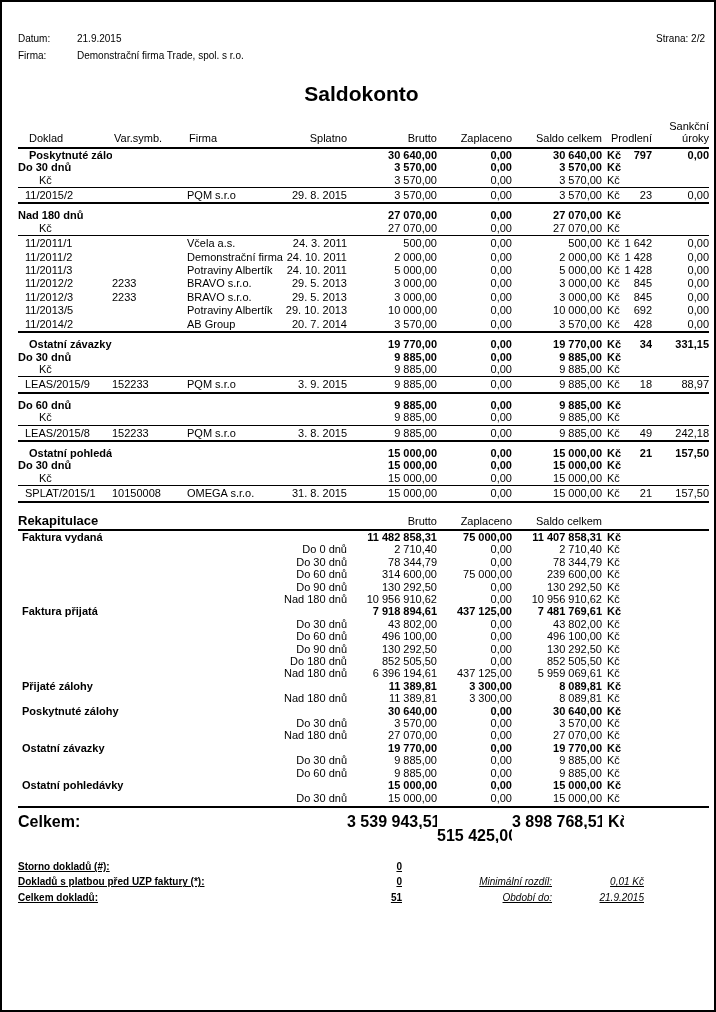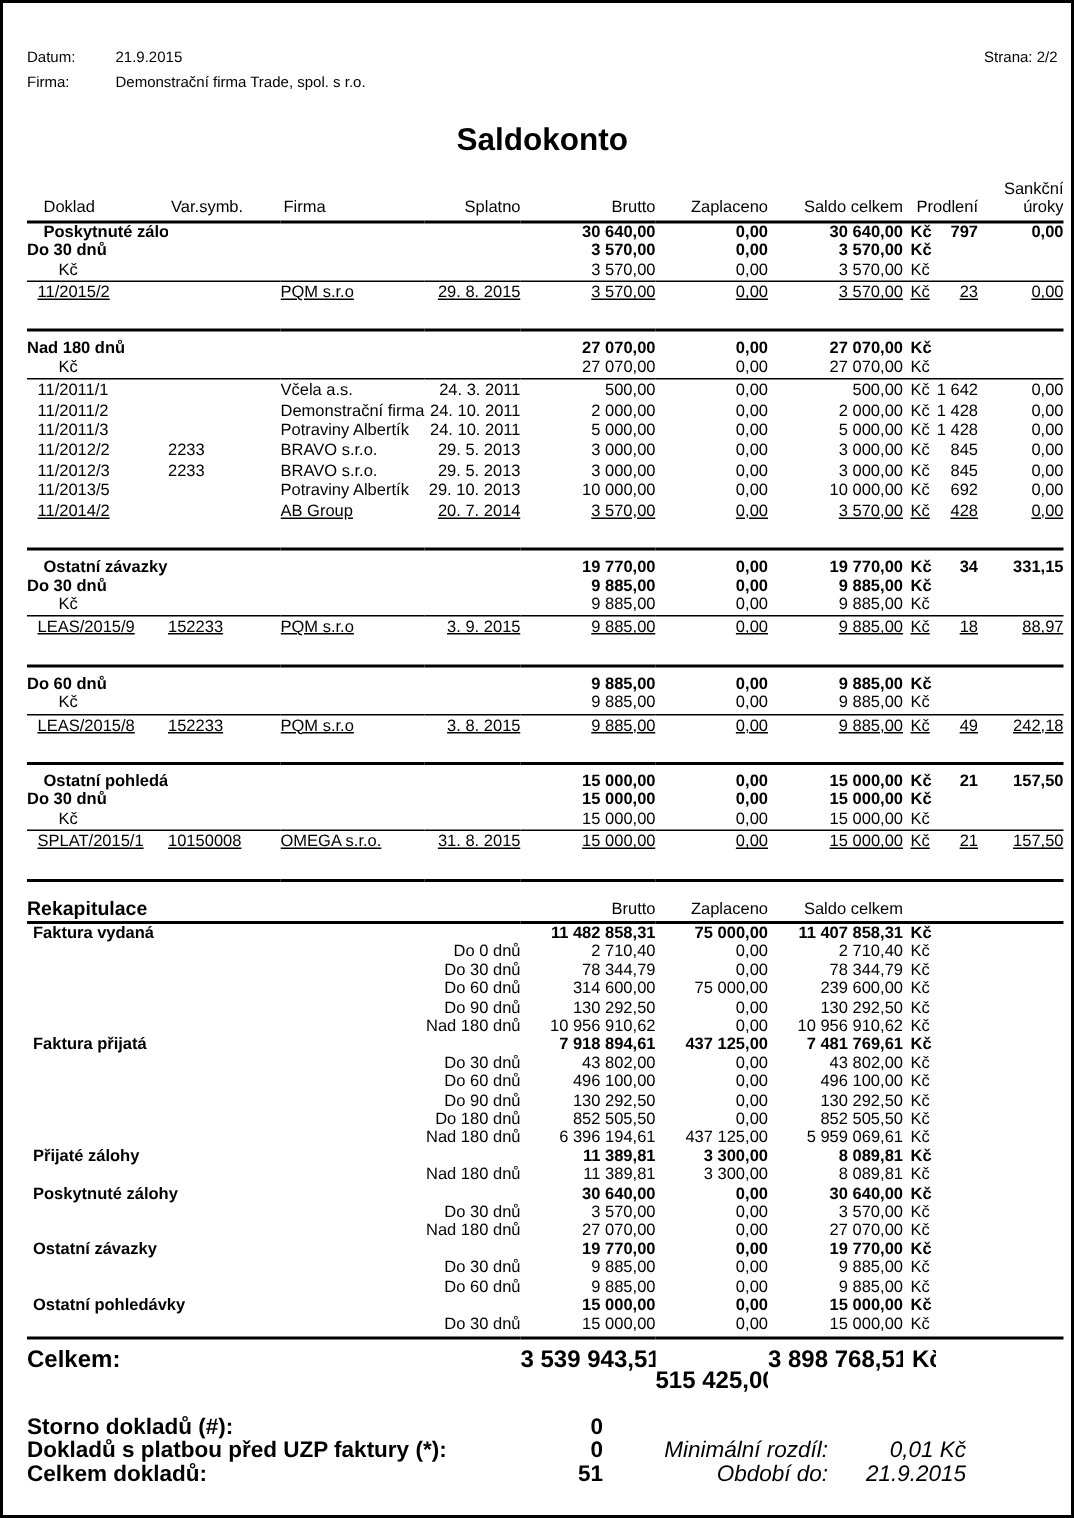--- a/index.html
+++ b/index.html
@@ -41,21 +41,21 @@
   table.main td:nth-child(n+4) { text-align:right; }
   table.main td:nth-child(8) { text-align:left; padding-left:5px; }
   table.main th.pl11 { padding-left:11px; }
   table.main th.pl2  { padding-left:2px; }
   table.main tr.group td, table.main tr.sub td { font-weight:bold; }
   table.main tr.group td:first-child { padding-left:11px; }
   table.main tr.cur td:first-child   { padding-left:21px; }
   table.main tr.detail td:first-child{ padding-left:7px; }
   table.main tr.gap td   { padding-top:5px; }
   table.main tr.cur td   { border-bottom:1px solid #000; padding-bottom:1px; }
-  table.main tr.last td  { border-bottom:2px solid #000; padding-bottom:18px;text-decoration:underline; }
+  table.main tr.last td  { border-bottom:2px solid #000; padding-bottom:1px; }
   table.main tr.detail td{ padding-top:1px; }
 
   
   table.rekap { margin-top:12px; }
   table.rekap th.rk-title { font-weight:bold; font-size:13px; text-align:left; }
   table.rekap td:nth-child(1) { text-align:left; padding-left:4px; }
   table.rekap td:nth-child(n+2) { text-align:right; }
   table.rekap td:nth-child(5) { text-align:left; padding-left:5px; }
   table.rekap tr.bold td { font-weight:bold; }
   table.rekap tr.sub td:first-child { padding-left:19px;text-align:right; }
@@ -63,21 +63,21 @@
 
   
   table.totals { margin-top:7px; }
   table.totals td { font-weight:bold; font-size:16px; line-height:14px; }
   table.totals td:nth-child(1) { text-align:left; }
   table.totals td:nth-child(n+2) { text-align:right; }
   table.totals td:nth-child(5) { text-align:left; padding-left:6px; }
 
   
   table.footer { margin-top:16px; }
-  table.footer td { font-size:15px; line-height:15.5px; }
+  table.footer td { font-size:10px; line-height:15.5px;text-decoration:underline; }
   table.footer td.lbl { text-align:left; font-weight:bold; }
   table.footer td.cnt { text-align:right; font-weight:bold; }
   table.footer td.ital { text-align:right; font-style:italic; }
 </style>
 </head>
 <body>
 
 <div class="page">
 
   <div class="meta">

